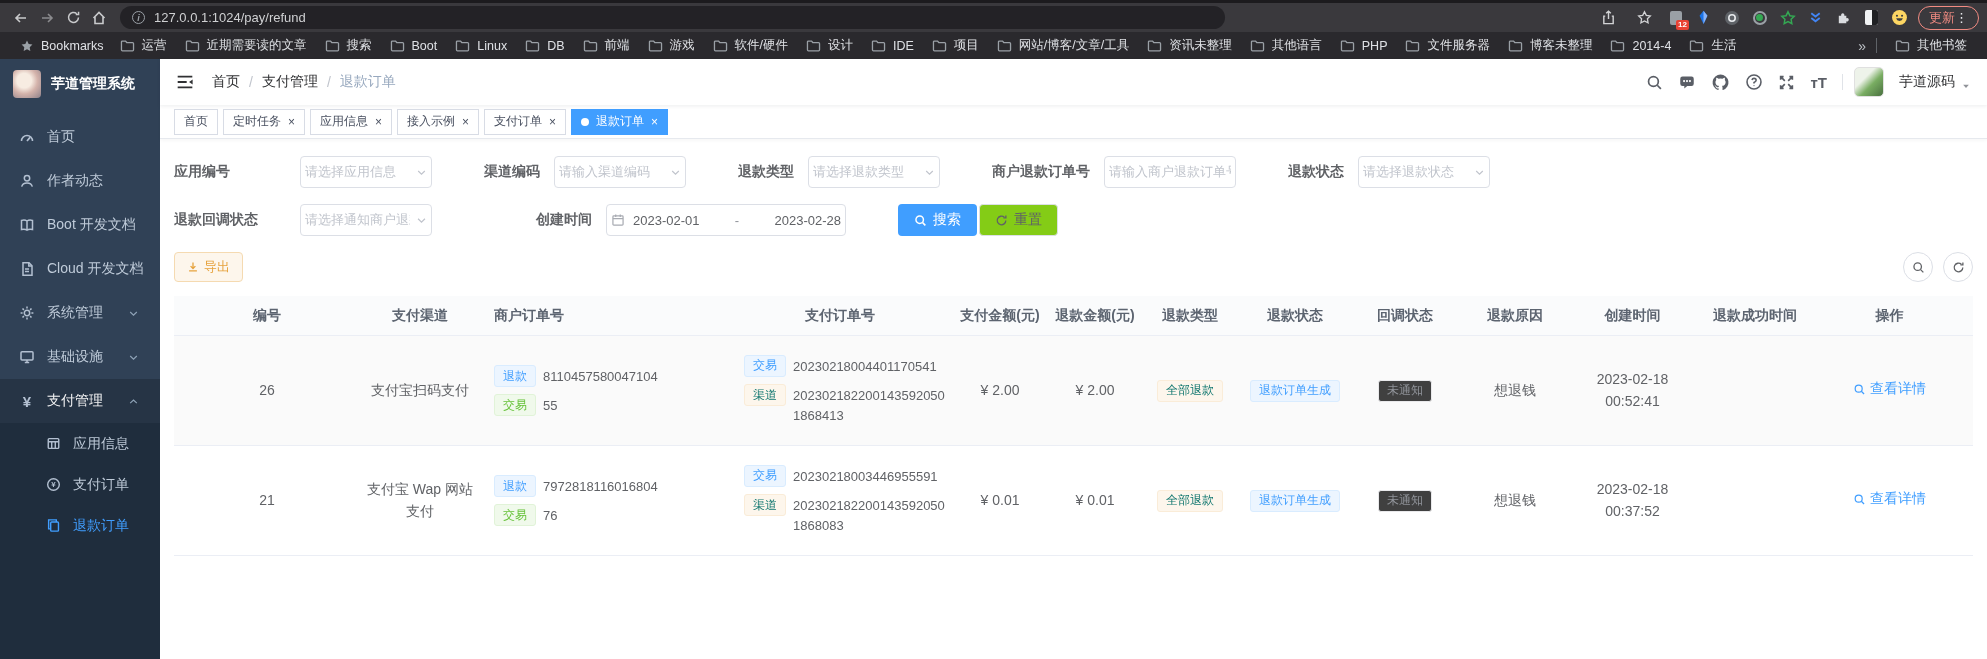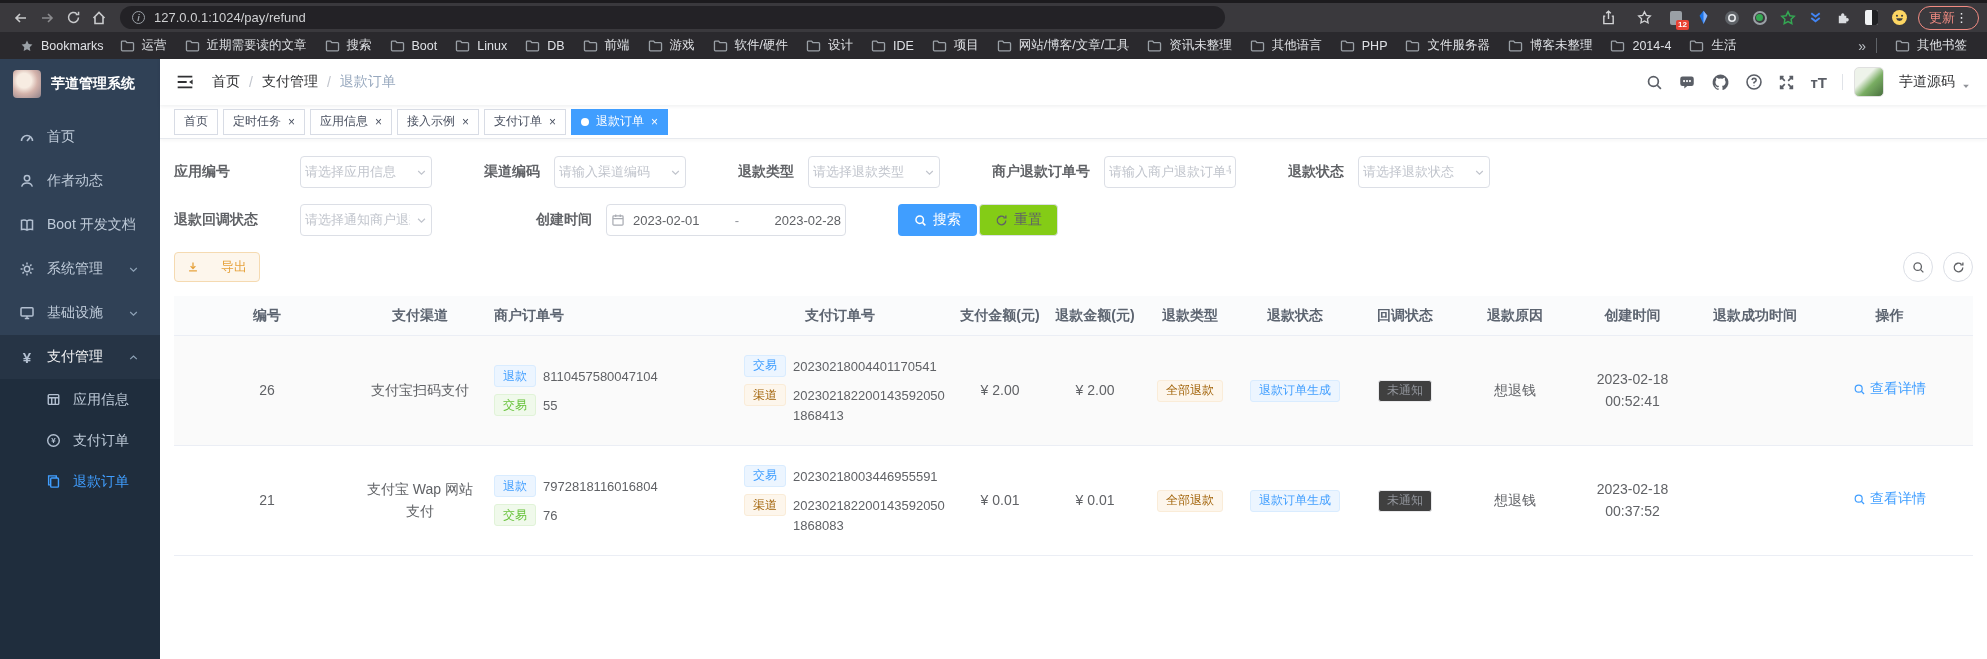--- a/index.html
+++ b/index.html
@@ -73,39 +73,39 @@
   .fctl{width:132px;height:32px;border:1px solid #dcdfe6;border-radius:4px;display:flex;align-items:center;gap:6px;padding:0 4px;color:#c0c4cc;font-size:13px;background:#fff;cursor:pointer}
   .fctl .ph{flex:1;overflow:hidden;white-space:nowrap}
   .fctl .arrow{color:#c0c4cc;flex-shrink:0}
   .fctl.date{width:240px;color:#606266;gap:8px}
   .fctl.date .dt{white-space:nowrap}
   .fctl.date .dsep{color:#909399;flex:1;text-align:center}
   .cal{color:#a8abb2}
   .btn{height:32px;padding:0 15px;border-radius:4px;display:inline-flex;align-items:center;gap:6px;font-size:14px;border:1px solid transparent;cursor:pointer;white-space:nowrap}
   .btn-primary{background:#409eff;color:#fff}
   .btn-plain{background:#84cc16;border-color:#dcdfe6;color:#606266;margin-left:2px}
-  .btn-export{height:30px;padding:0 12px;background:#fdf6ec;border:1px solid #f5dab1;color:#e6a23c;border-radius:4px;display:inline-flex;align-items:center;gap:22px;font-size:13px;cursor:pointer}
+  .btn-export{height:30px;padding:0 12px;background:#fdf6ec;border:1px solid #f5dab1;color:#e6a23c;border-radius:4px;display:inline-flex;align-items:center;gap:5px;font-size:13px;cursor:pointer}
   .toolbar-row{display:flex;align-items:center;margin:4px 0 14px}
   .toolbar-right{margin-left:auto;display:flex;align-items:center}
   .circle-btn{width:30px;height:30px;border-radius:50%;border:1px solid #dcdfe6;background:#fff;color:#606266;display:flex;align-items:center;justify-content:center;margin-left:10px;cursor:pointer}
 
   
   .thead,.trow{display:grid;grid-template-columns:186px 120px 250px 220px 100px 90px 100px 110px 110px 110px 125px 120px 149px;align-items:center}
   .thead{background:#fafbfc;height:40px;border-bottom:1px solid #ebeef5}
   .th{font-weight:700;color:#5c6470;font-size:14px;text-align:center;padding:0 5px;white-space:nowrap;overflow:hidden}
   .th.left{text-align:left;padding-left:14px}
   .trow{min-height:110px;border-bottom:1px solid #ebeef5;font-size:14px;color:#606266}
   .trow.striped{background:#fafafa}
   .td{text-align:center;padding:10px 5px;line-height:1.55}
   .td.left{text-align:left;padding-left:14px}
   .tagline{display:flex;align-items:flex-start;gap:7px;margin:7px 0}
   .etag{height:22px;padding:0 8px;border-radius:3px;font-size:12px;display:inline-flex;align-items:center;border:1px solid;flex-shrink:0;white-space:nowrap}
   .etag.primary{background:#ecf5ff;border-color:#d9ecff;color:#409eff}
   .etag.success{background:#f0f9eb;border-color:#e1f3d8;color:#67c23a}
-  .etag.warning{background:#fdf6ec;border-color:#faecd8;color:#a16207}
+  .etag.warning{background:#fdf6ec;border-color:#faecd8;color:#0f766e}
   .etag.info{background:#404040;border-color:#e9e9eb;color:#909399}
   .num{color:#606266;font-size:13px;word-break:break-all;text-align:left;padding-top:2px}
   .link{color:#409eff;display:inline-flex;align-items:center;gap:4px;font-size:14px;cursor:pointer;white-space:nowrap}
 </style>
 </head>
 <body>
 
 <div>
   <div class="b-top"></div>
   <div class="b-toolbar">
@@ -427,20 +427,30 @@
      <span>作者动态</span>
 
    </div>
         <div class="menu-item">
      <span class="ic">
             <svg width="16" height="16" viewBox="0 0 16 16" fill="none" stroke="currentColor" stroke-width="1.5">
               <path d="M8 4C6.6 3 4.2 3 2.5 3.4v9.2c1.7-.4 4.1-.4 5.5.6 1.4-1 3.8-1 5.5-.6V3.4C11.8 3 9.4 3 8 4v9.2"></path>
             </svg>
           </span>
      <span>Boot 开发文档</span>
+
+   </div>
+        <div class="menu-item">
+     <span class="ic">
+            <svg width="16" height="16" viewBox="0 0 16 16" fill="none" stroke="currentColor" stroke-width="1.5">
+              <path d="M4 1.8h6l3 3v9.4H4z"></path>
+              <path d="M9.8 1.8v3.2H13M6 8h4M6 10.6h4"></path>
+            </svg>
+          </span>
+     <span>Cloud 开发文档</span>
 
    </div>
         <div class="menu-item">
      <span class="ic">
             <svg width="16" height="16" viewBox="0 0 16 16" fill="none" stroke="currentColor" stroke-width="1.5">
               <circle cx="8" cy="8" r="2.7"></circle>
               <path d="M8 1.6v2M8 12.4v2M1.6 8h2M12.4 8h2M3.5 3.5L4.9 4.9M11.1 11.1l1.4 1.4M12.5 3.5l-1.4 1.4M4.9 11.1l-1.4 1.4"></path>
             </svg>
           </span>
      <span>系统管理</span>

